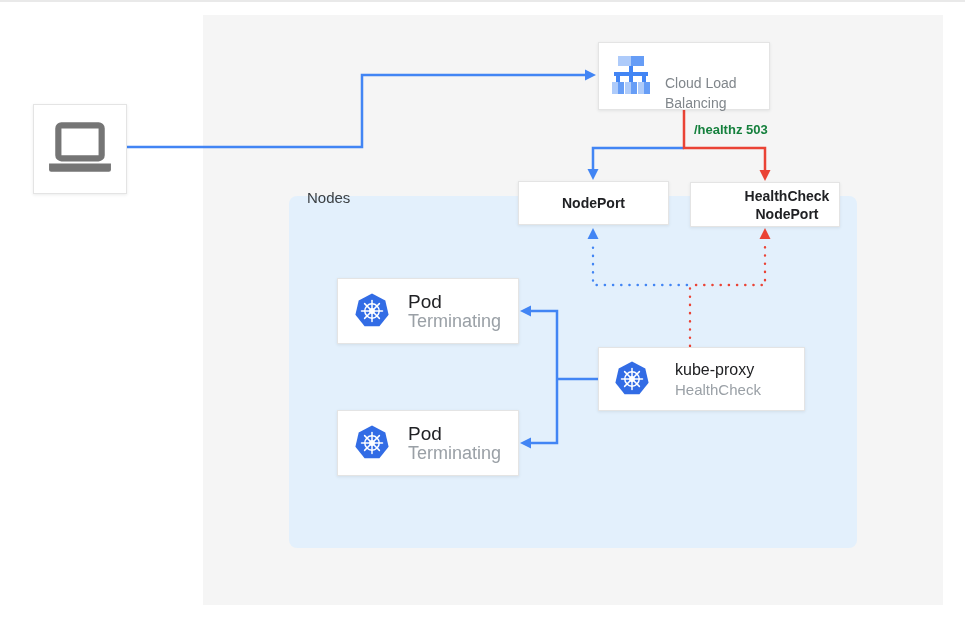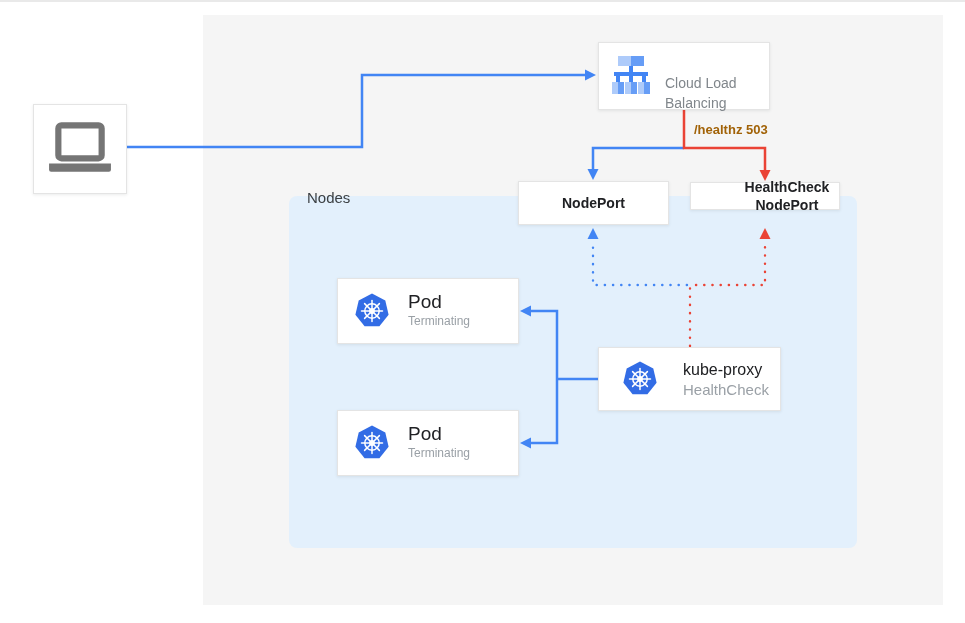--- a/index.html
+++ b/index.html
@@ -34,31 +34,31 @@
     box-shadow: 0 1px 3px rgba(60,64,67,.10);
   }
   .card-flex { display: flex; align-items: center; }
   .laptop-card { left: 33px; top: 104px; width: 94px; height: 90px;
     display: flex; align-items: center; justify-content: center; }
   .clb-card { left: 598px; top: 42px; width: 172px; height: 68px;
     padding-left: 13px; gap: 15px; }
   .clb-label { font-size: 14px; line-height: 20px; color: #80868b; width: 82px; margin-top: 34px; }
   .nodeport-card { left: 518px; top: 181px; width: 151px; height: 44px;
     display: flex; align-items: center; justify-content: center; }
-  .healthcheck-card { left: 690px; top: 182px; width: 150px; height: 28px;
+  .healthcheck-card { left: 690px; top: 182px; width: 150px; height: 45px;
     display: flex; align-items: center; justify-content: center; text-align: center; padding-left: 44px; }
   .port-label { font-size: 14px; line-height: 18px; font-weight: bold; color: #202124; }
   .pod1-card { left: 337px; top: 278px; width: 182px; height: 66px; padding-left: 15px; gap: 17px; }
   .pod2-card { left: 337px; top: 410px; width: 182px; height: 66px; padding-left: 15px; gap: 17px; }
-  .kubeproxy-card { left: 598px; top: 347px; width: 183px; height: 64px; padding-left: 22px; gap: 24px; }
+  .kubeproxy-card { left: 598px; top: 347px; width: 207px; height: 64px; padding-left: 14px; gap: 24px; }
   .card-title { font-size: 19px; line-height: 20px; color: #202124; }
-  .card-sub { font-size: 12px; line-height: 19px; color: #9aa0a6; }
+  .card-sub { font-size: 18px; line-height: 19px; color: #9aa0a6; }
   .healthz-label {
     position: absolute; left: 694px; top: 122px;
-    font-size: 13px; font-weight: bold; color: #a16207;
+    font-size: 13px; font-weight: bold; color: #15803d;
   }
   .connectors { position: absolute; left: 0; top: 0; pointer-events: none; }
 </style>
 </head>
 <body>
 
 <div class="stage">
 
   <div class="top-divider"></div>
   <div class="panel"></div>

